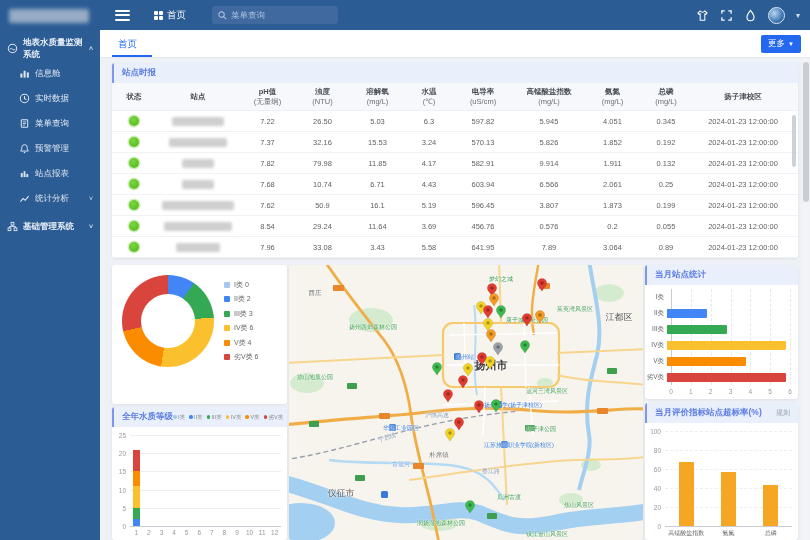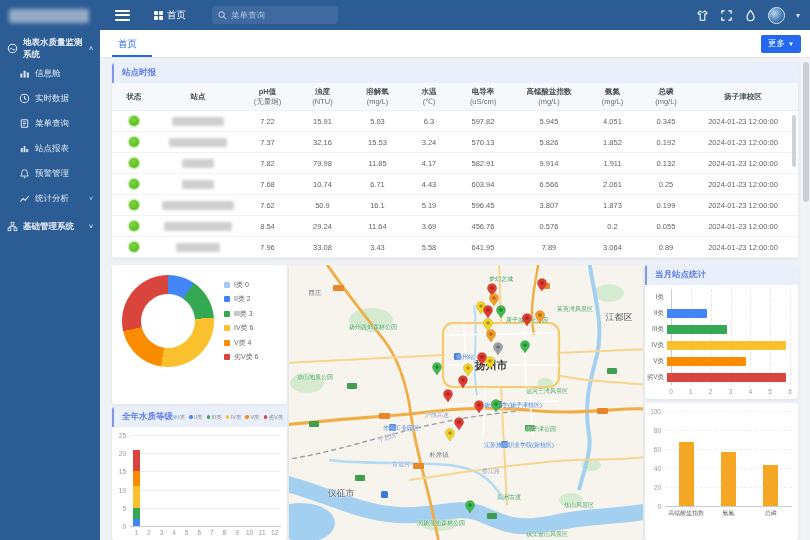--- a/index.html
+++ b/index.html
@@ -154,35 +154,35 @@
               <line x1="4.2" y1="4.2" x2="7.8" y2="4.2" stroke="#dfe8f4" stroke-width="0.9"></line>
               <line x1="4.2" y1="6" x2="7.8" y2="6" stroke="#dfe8f4" stroke-width="0.9"></line>
               <line x1="4.2" y1="7.8" x2="6.5" y2="7.8" stroke="#dfe8f4" stroke-width="0.9"></line>
             </svg>
           </span>
           <span>菜单查询</span>
         </div>
         <div class="menu-row item">
           <span class="mi">
             <svg viewBox="0 0 12 12">
+              <path d="M6 1.8 a3 3 0 0 1 3 3 v2 l1.2 2 H1.8 L3 6.8 v-2 a3 3 0 0 1 3,-3 Z" fill="none" stroke="#dfe8f4" stroke-width="1"></path>
+              <circle cx="6" cy="10.4" r="0.9" fill="#dfe8f4"></circle>
+            </svg>
+          </span>
+          <span>预警管理</span>
+        </div>
+        <div class="menu-row item">
+          <span class="mi">
+            <svg viewBox="0 0 12 12">
               <rect x="2" y="5.5" width="2" height="4.5" fill="#dfe8f4"></rect>
               <rect x="5" y="3.5" width="2" height="6.5" fill="#dfe8f4"></rect>
               <rect x="8" y="6.5" width="2" height="3.5" fill="#dfe8f4"></rect>
             </svg>
           </span>
           <span>站点报表</span>
-        </div>
-        <div class="menu-row item">
-          <span class="mi">
-            <svg viewBox="0 0 12 12">
-              <path d="M6 1.8 a3 3 0 0 1 3 3 v2 l1.2 2 H1.8 L3 6.8 v-2 a3 3 0 0 1 3,-3 Z" fill="none" stroke="#dfe8f4" stroke-width="1"></path>
-              <circle cx="6" cy="10.4" r="0.9" fill="#dfe8f4"></circle>
-            </svg>
-          </span>
-          <span>预警管理</span>
         </div>
         <div class="menu-row item">
           <span class="mi">
             <svg viewBox="0 0 12 12">
               <polyline points="1.5,9.5 4.5,6 6.8,8 10.5,3.5" fill="none" stroke="#dfe8f4" stroke-width="1.2"></polyline>
             </svg>
           </span>
           <span>统计分析</span>
           <span class="chev">˅</span>
         </div>
@@ -268,21 +268,21 @@
         </div>
       <div id="station-tbody">
           <div class="trow">
             <div class="td">
               <div class="dot"></div>
             </div>
             <div class="td">
               <div class="nameblur" style="width: 52px;"></div>
             </div>
             <div class="td">7.22</div>
-            <div class="td">15.91</div>
+            <div class="td">26.50</div>
             <div class="td">5.03</div>
             <div class="td">6.3</div>
             <div class="td">597.82</div>
             <div class="td">5.945</div>
             <div class="td">4.051</div>
             <div class="td">0.345</div>
             <div class="td">2024-01-23 12:00:00</div>
           </div>
           <div class="trow">
             <div class="td">
@@ -695,20 +695,24 @@
             <span class="hb-bar" style="width: 79.3333px; background: rgb(251, 140, 0);"></span>
           </div>
           <div class="hb-row" style="top: 84px; height: 16px; width: 153px;">
             <span class="hb-cat">劣V类</span>
             <span class="hb-bar" style="width: 119px; background: rgb(217, 69, 60);"></span>
           </div>
         </div>
     </section>
 
     <section class="card" id="vbar-card">
+      <div class="strip">
+        <span class="stitle">当月评价指标站点超标率(%)</span>
+        <span class="slink">规则</span>
+      </div>
       <div class="plot" id="vbar-plot" style="height:117px;">
           <div class="gl" style="top: 103px; left: 20px; right: 6px; border-top-style: dashed;"></div>
           <div class="ytick" style="top: 103px; left: 0px; width: 16px;">0</div>
           <div class="gl" style="top: 84px; left: 20px; right: 6px; border-top-style: dashed;"></div>
           <div class="ytick" style="top: 84px; left: 0px; width: 16px;">20</div>
           <div class="gl" style="top: 65px; left: 20px; right: 6px; border-top-style: dashed;"></div>
           <div class="ytick" style="top: 65px; left: 0px; width: 16px;">40</div>
           <div class="gl" style="top: 46px; left: 20px; right: 6px; border-top-style: dashed;"></div>
           <div class="ytick" style="top: 46px; left: 0px; width: 16px;">60</div>
           <div class="gl" style="top: 27px; left: 20px; right: 6px; border-top-style: dashed;"></div>

